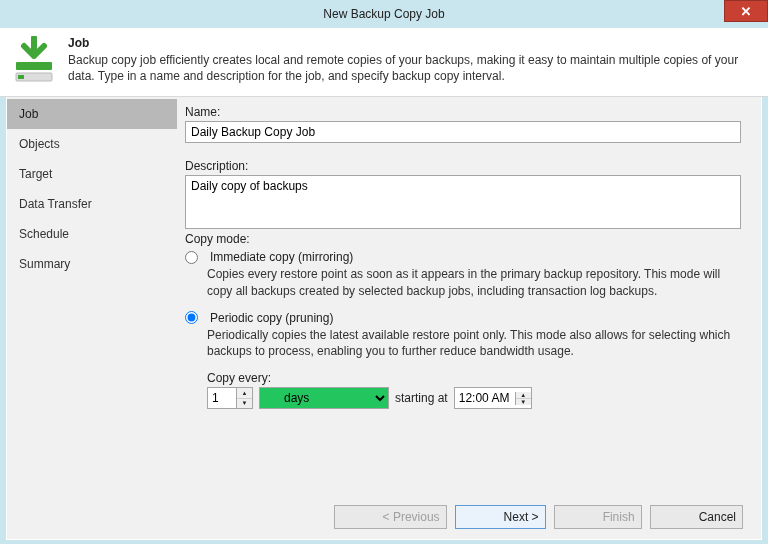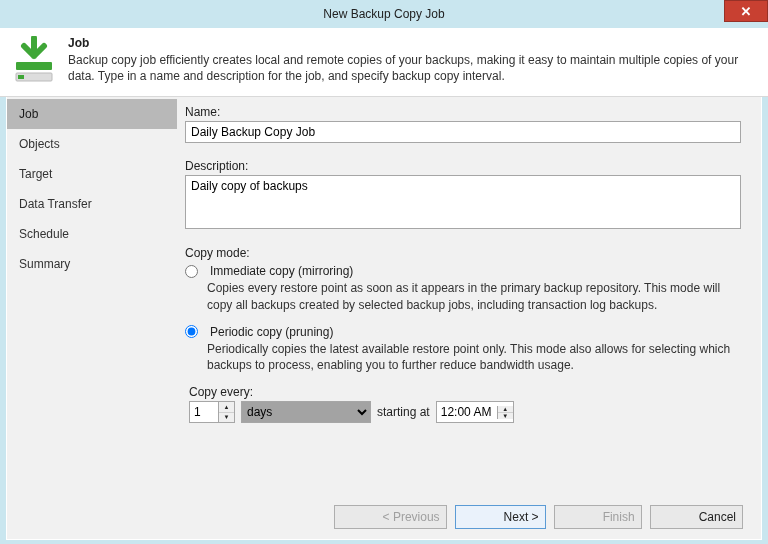--- a/index.html
+++ b/index.html
@@ -107,39 +107,39 @@
   }
   .textarea {
     width: 100%;
     height: 54px;
     border: 1px solid #a6a6a6;
     background: #fff;
     font-size: 12px;
     font-family: inherit;
     padding: 3px 5px;
     resize: none;
-    margin-bottom: 14px;
+    margin-bottom: 0;
   }
   .radio-row {
     display: flex;
     align-items: center;
     gap: 12px;
     margin: 4px 0 2px 0;
   }
   .radio-row input[type=radio] {
     margin: 0;
   }
   .radio-desc {
     font-size: 12px;
     color: #333;
     margin: 2px 0 12px 22px;
     line-height: 1.35;
   }
   .copy-every {
-    margin-left: 4px;
+    margin-left: 22px;
   }
   .copy-every-row {
     display: flex; align-items: center; gap: 6px;
     margin-top: 2px;
   }
   .spinner {
     display: inline-flex;
     border: 1px solid #a6a6a6;
     background: #fff;
     height: 22px;
@@ -161,25 +161,25 @@
     flex: 1;
     display: flex; align-items: center; justify-content: center;
     font-size: 6px;
     background: #efefef;
     cursor: pointer;
     line-height: 1;
   }
   .spinner-btns div:first-child { border-bottom: 1px solid #cfcfcf; }
   .select {
     border: 1px solid #a6a6a6;
-    background: #a3a3a3;
+    background: #22c55e;
     height: 22px;
     font-size: 12px;
     font-family: inherit;
-    padding: 0 1px;
+    padding: 0 20px;
     width: 130px;
   }
   .time-box {
     display: inline-flex;
     border: 1px solid #a6a6a6;
     background: #fff;
     height: 22px;
     align-items: center;
   }
   .time-box input {

